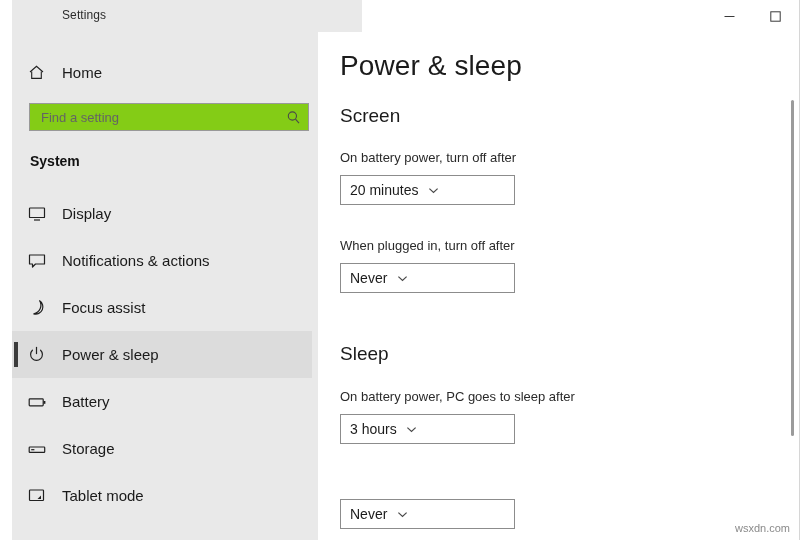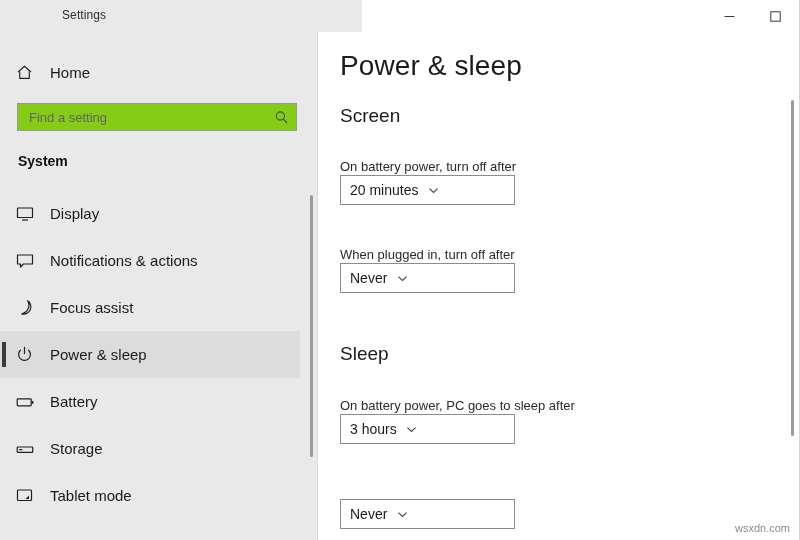--- a/index.html
+++ b/index.html
@@ -64,21 +64,21 @@
     display: flex;
     align-items: center;
     justify-content: center;
     cursor: default;
   }
   .wc-btn svg { display: block; }
 
   
   .sidebar {
     position: absolute;
-    left: 0;
+    left: 12px;
     top: 0;
     width: 318px;
     height: 540px;
     background: #e9e9e9;
     box-sizing: border-box;
     border-right: 1px solid #dcdcdc;
     overflow: hidden;
   }
   .sidebar-inner {
     position: absolute;
@@ -232,21 +232,20 @@
     font-size: 19px;
     font-weight: normal;
     color: #1b1b1b;
   }
   .field-label {
     position: absolute;
     left: 22px;
     font-size: 13px;
     color: #2a2a2a;
     white-space: nowrap;
-    margin-top: 9px;
   }
   .combo {
     position: absolute;
     left: 22px;
     width: 175px;
     height: 30px;
     background: #ffffff;
     border: 1px solid #8c8c8c;
     box-sizing: border-box;
     display: flex;

